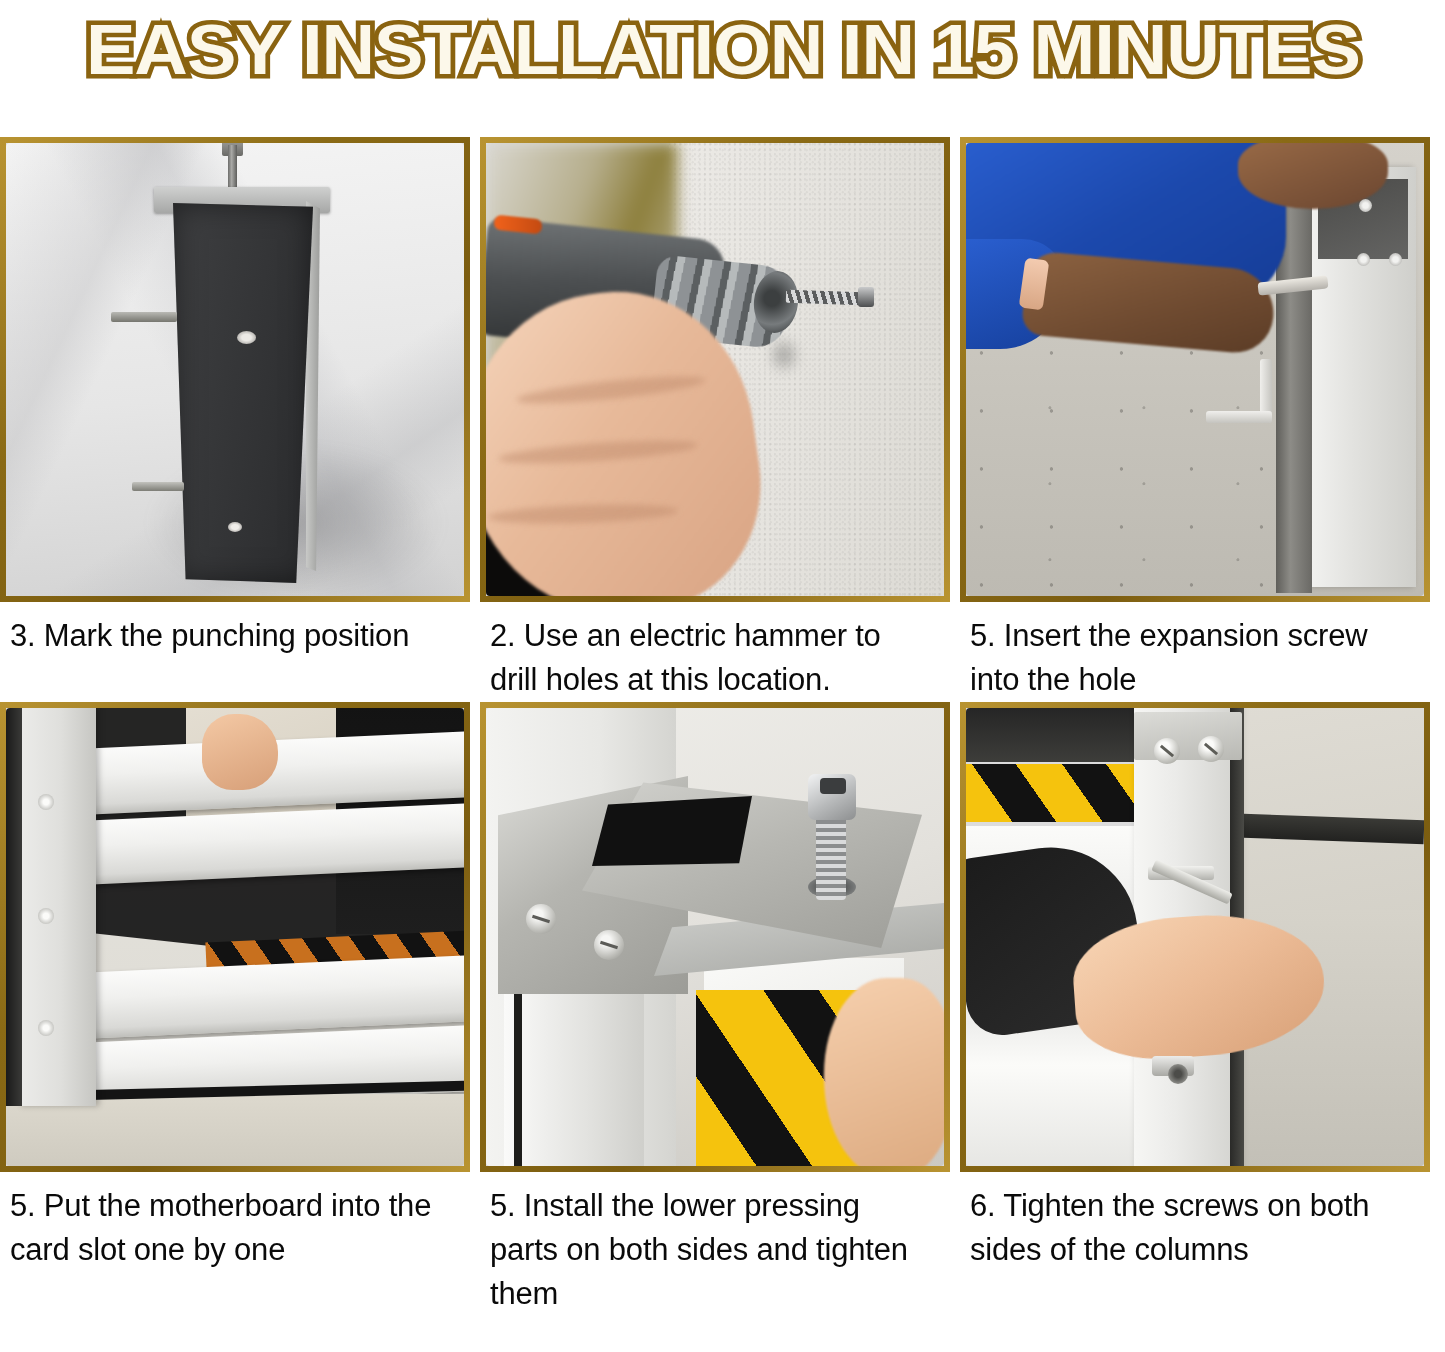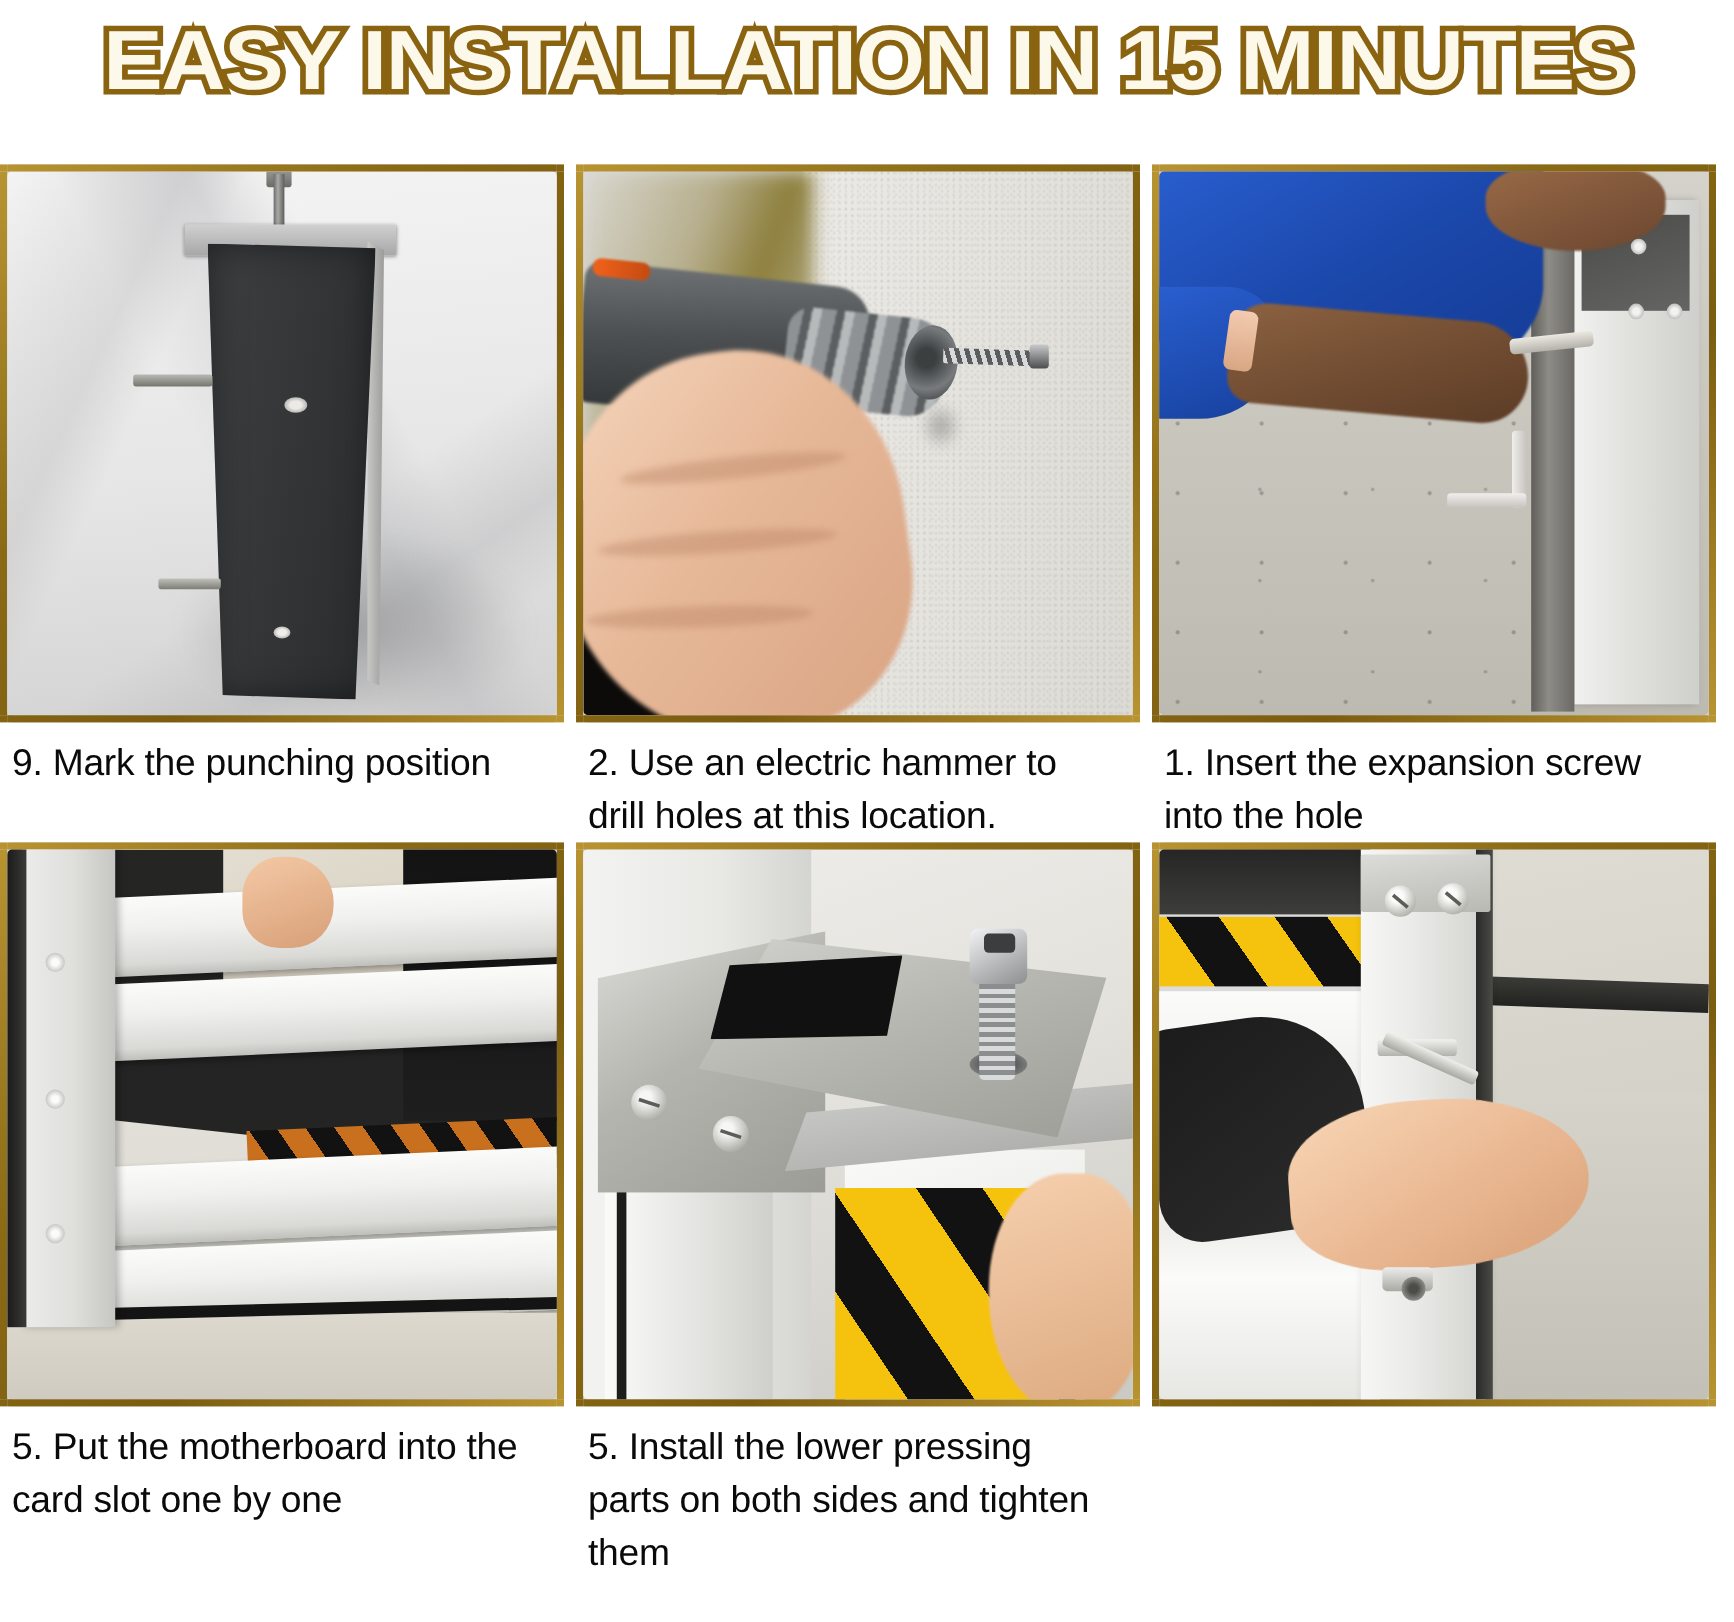--- a/index.html
+++ b/index.html
@@ -573,21 +573,21 @@
           <div class="p1-stud"></div>
           <div class="p1-capplate"></div>
           <div class="p1-side"></div>
           <div class="p1-body"></div>
           <div class="p1-hole1"></div>
           <div class="p1-hole2"></div>
           <div class="p1-bolt-a"></div>
           <div class="p1-bolt-b"></div>
         </div>
       </div>
-      <div class="caption">9. Mark the punching position</div>
+      <div class="caption">3. Mark the punching position</div>
     </div>
 
     <div class="cell">
       <div class="photo-frame">
         <div class="photo">
           <div class="p2-wall"></div>
           <div class="p2-bgleft"></div>
           <div class="p2-dark"></div>
           <div class="p2-drillbody"></div>
           <div class="p2-orange"></div>
@@ -619,21 +619,21 @@
           <div class="p3-arm"></div>
           <div class="p3-cuff"></div>
           <div class="p3-tool"></div>
           <div class="p3-scr1"></div>
           <div class="p3-scr2"></div>
           <div class="p3-scr3"></div>
           <div class="p3-hex"></div>
           <div class="p3-hex2"></div>
         </div>
       </div>
-      <div class="caption">1. Insert the expansion screw into the hole</div>
+      <div class="caption">5. Insert the expansion screw into the hole</div>
     </div>
 
     <div class="cell row2">
       <div class="photo-frame">
         <div class="photo">
           <div class="p4-bg"></div>
           <div class="p4-darkgap"></div>
           <div class="p4-person"></div>
           <div class="p4-leg"></div>
           <div class="p4-stripe"></div>
@@ -694,16 +694,17 @@
           <div class="p6-s1"></div>
           <div class="p6-s2"></div>
           <div class="p6-sleeve"></div>
           <div class="p6-key1"></div>
           <div class="p6-key2"></div>
           <div class="p6-hand"></div>
           <div class="p6-lowscr"></div>
           <div class="p6-lowscr2"></div>
         </div>
       </div>
+      <div class="caption">6. Tighten the screws on both sides of the columns</div>
     </div>
 
   </div>
 </div>
 
 </body></html>

